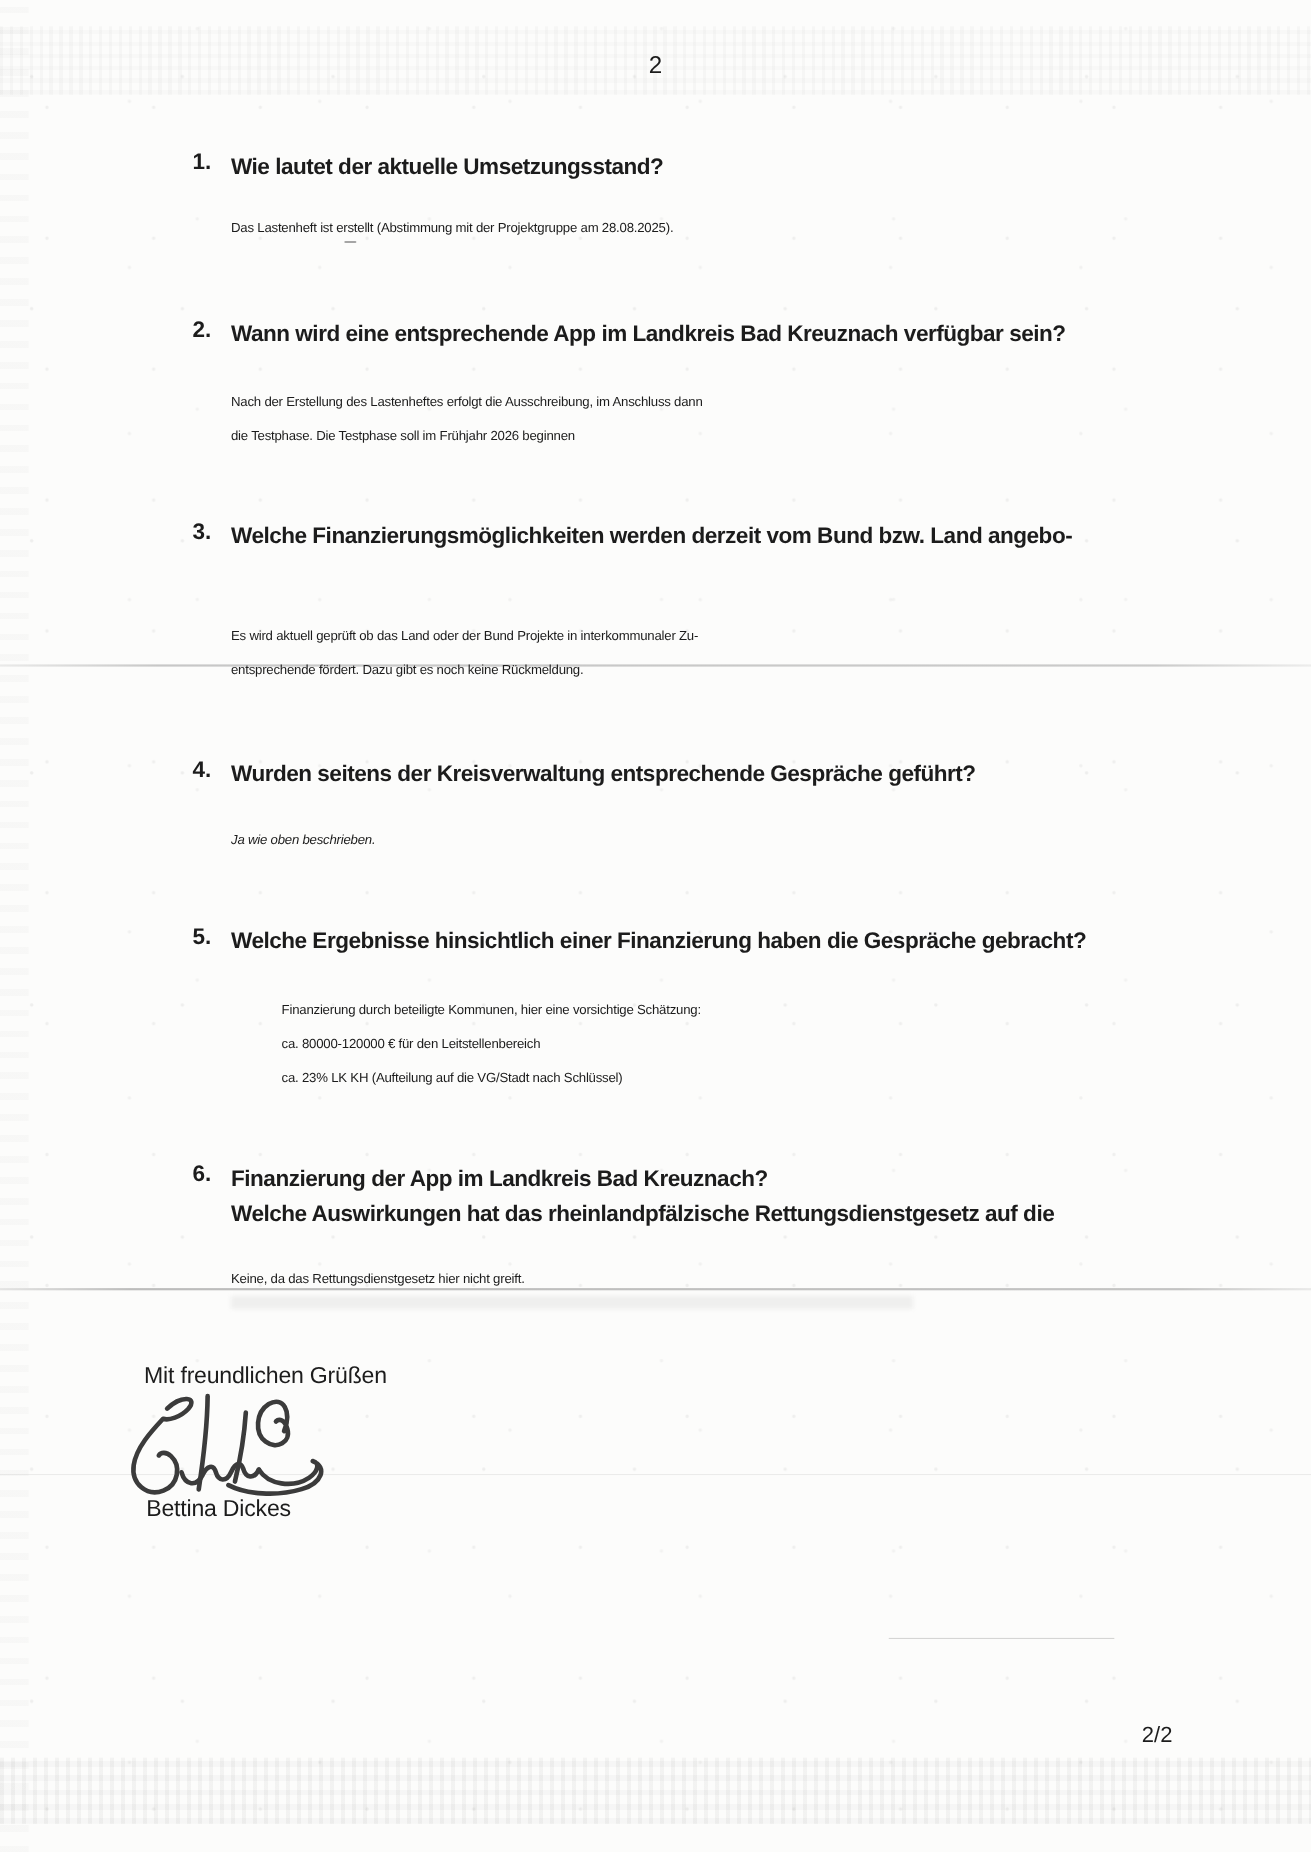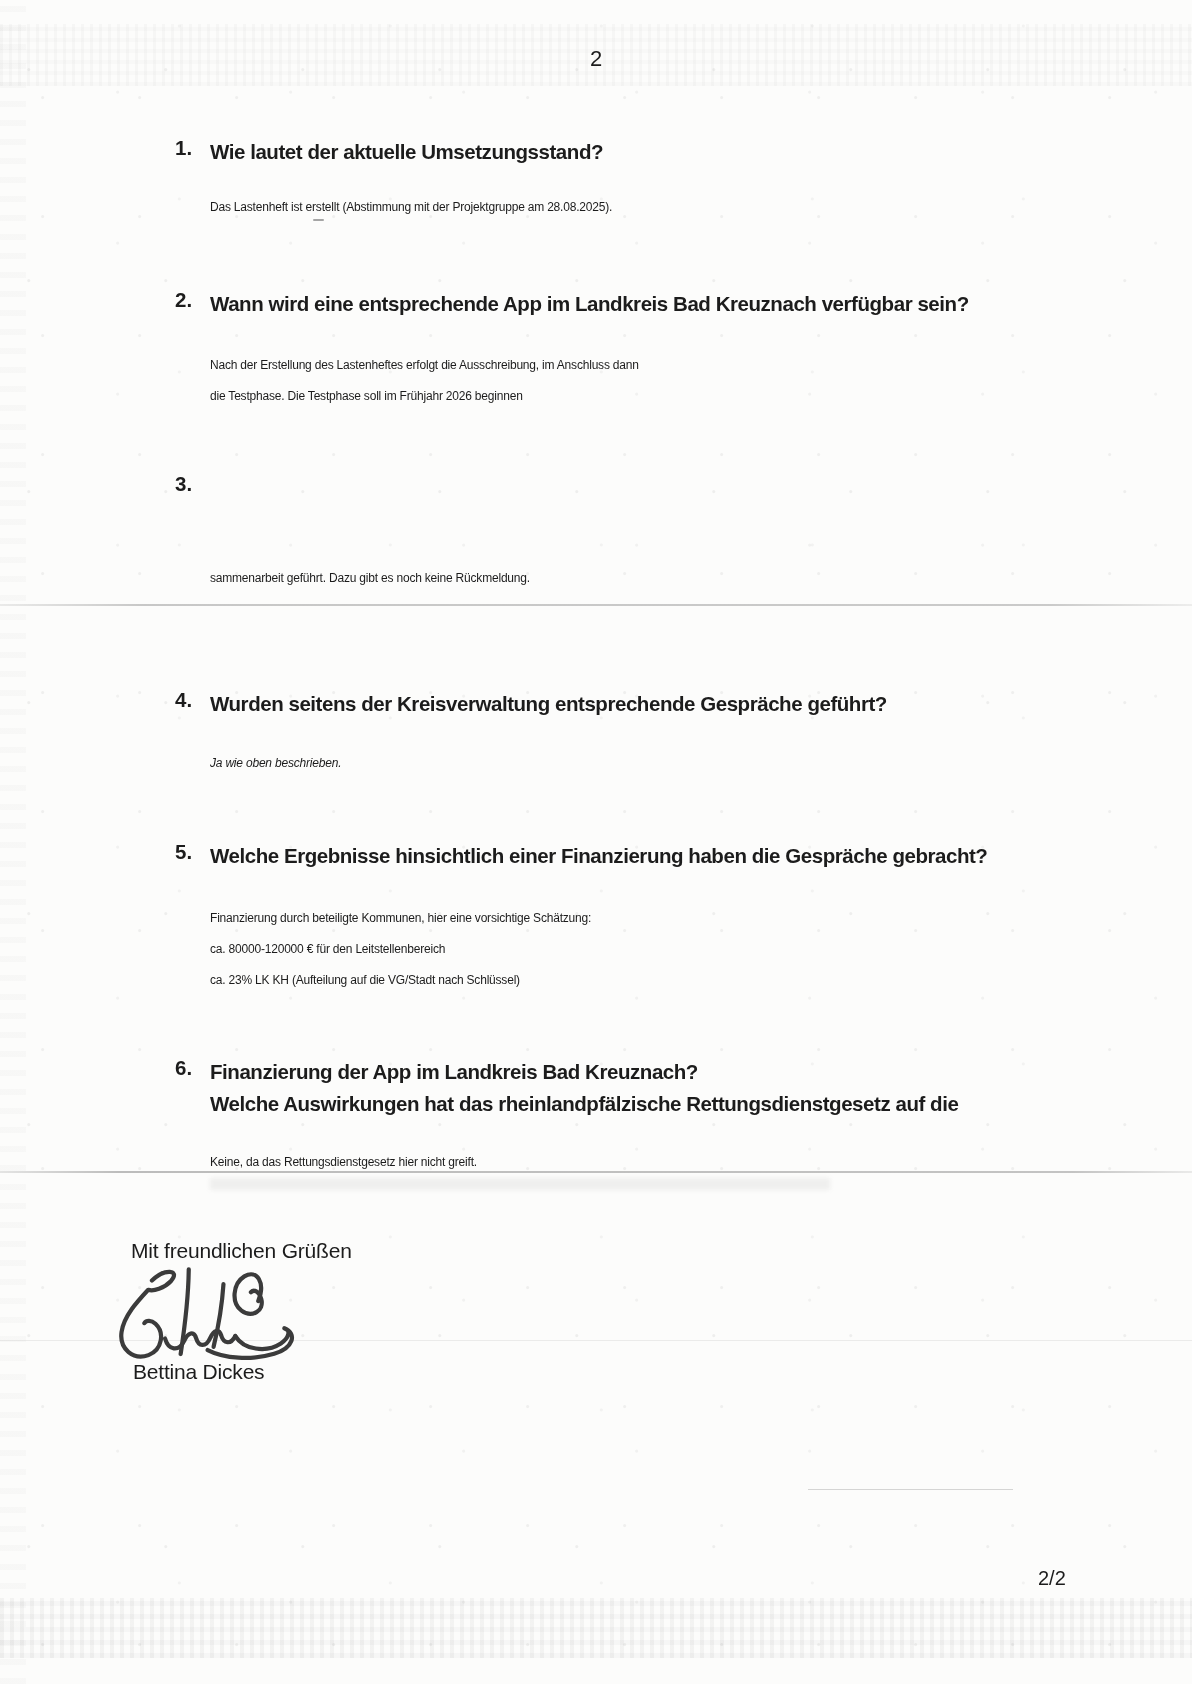--- a/index.html
+++ b/index.html
@@ -89,21 +89,21 @@
   }
   .footer-page{
     position:absolute;top:1567px;left:1038px;
     font-size:20px;
   }
   
   #q1{top:136px;} #a1{top:192px;}
   #q2{top:288px;} #a2{top:350px;}
   #q3{top:472px;} #a3{top:563px;}
   #q4{top:688px;} #a4{top:748px;font-style:italic;}
-  #q5{top:840px;} #a5{top:903px;}
+  #q5{top:840px;} #a5{top:903px;margin-left:46px;}
   #q6{top:1056px;} #a6{top:1147px;}
 </style>
 </head>
 <body>
 
 <div class="page">
 
   <div class="speckle"></div>
   <div class="noise-band noise-top"></div>
   <div class="noise-band noise-bottom"></div>
@@ -134,24 +134,26 @@
     </div>
   </div>
   <div class="a-block" id="a2">
     <div>Nach der Erstellung des Lastenheftes erfolgt die Ausschreibung, im Anschluss dann</div>
     <div>die Testphase. Die Testphase soll im Frühjahr 2026 beginnen</div>
   </div>
 
   <div class="q-block" id="q3">
     <span class="q-num">3.</span>
     <div class="q-lines">
+      <div>Welche Finanzierungsmöglichkeiten werden derzeit vom Bund bzw. Land angebo-</div>
     </div>
   </div>
   <div class="a-block" id="a3">
-    <div>sammenarbeit geführt. Dazu gibt es noch keine Rückmeldung.</div>
+    <div>Es wird aktuell geprüft ob das Land oder der Bund Projekte in interkommunaler Zu-</div>
+    <div>entsprechende fördert. Dazu gibt es noch keine Rückmeldung.</div>
   </div>
 
   <div class="q-block" id="q4">
     <span class="q-num">4.</span>
     <div class="q-lines">
       <div>Wurden seitens der Kreisverwaltung entsprechende Gespräche geführt?</div>
     </div>
   </div>
   <div class="a-block" id="a4">
     <div>Ja wie oben beschrieben.</div>

